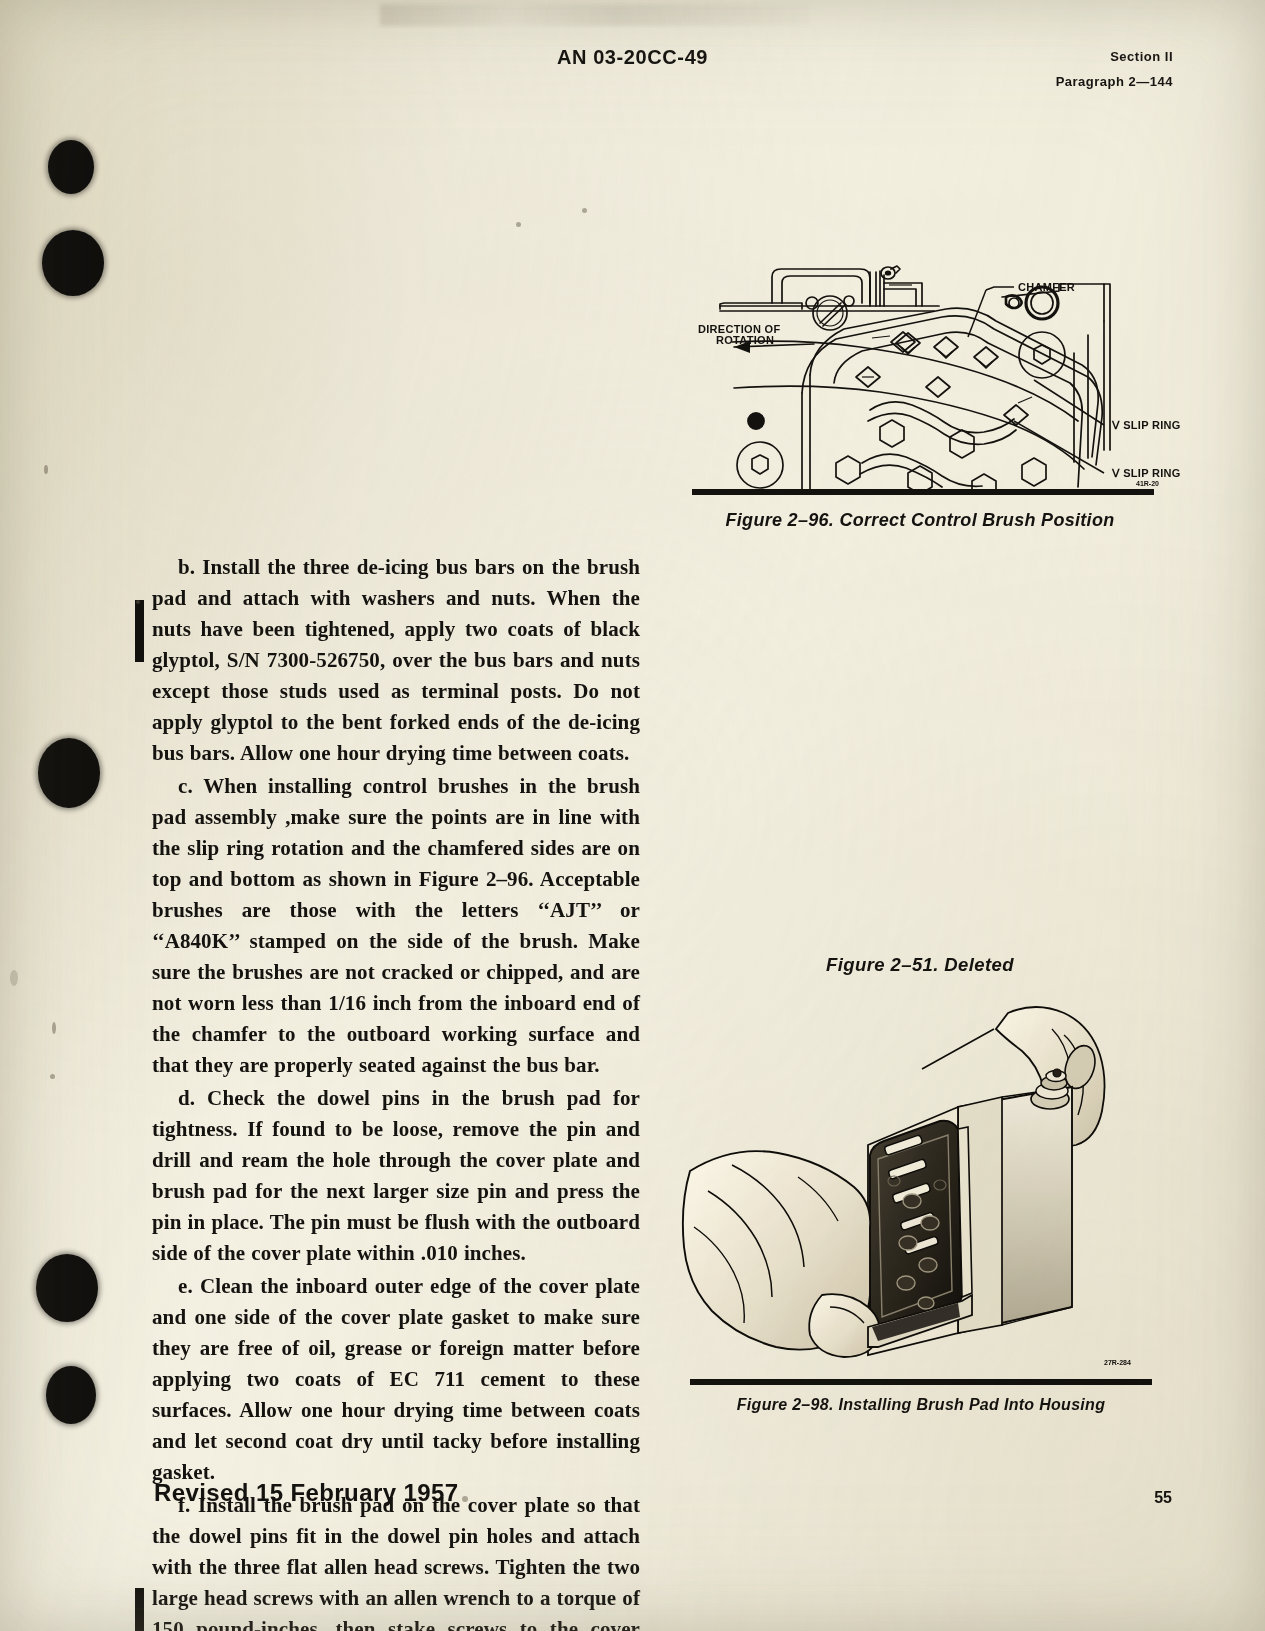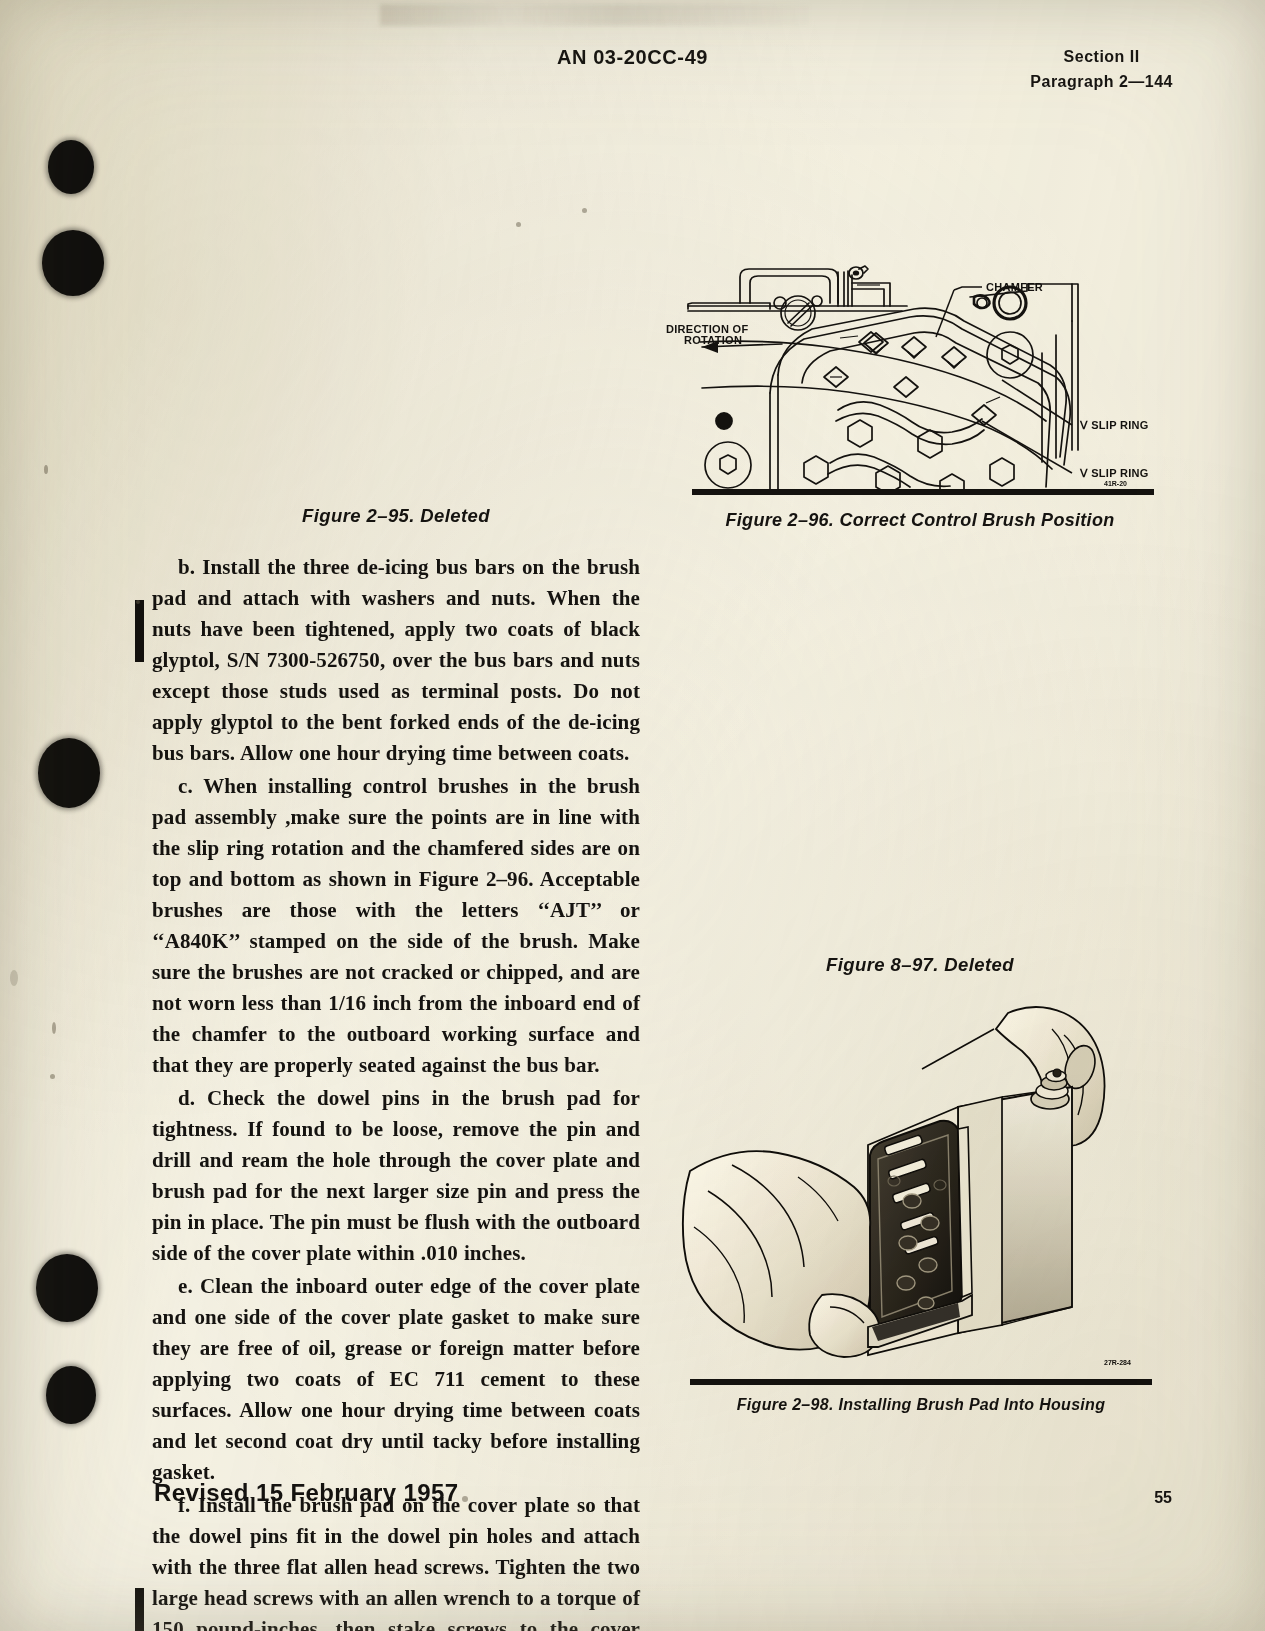--- a/index.html
+++ b/index.html
@@ -58,24 +58,24 @@
     left: 0; right: 0; top: 46px;
     text-align: center;
     font-family: "Liberation Sans", sans-serif;
     font-weight: bold;
     font-size: 20px;
     letter-spacing: .6px;
   }
   .hdr-right {
     position: absolute;
     right: 92px; top: 44px;
-    text-align: center;
-    font-family: "Liberation Sans", sans-serif;
-    font-weight: bold;
-    font-size: 16px;
+    text-align: right;
+    font-family: "Liberation Sans", sans-serif;
+    font-weight: bold;
+    font-size: 13px;
     line-height: 25px;
     letter-spacing: .5px;
   }
 
   
   .col-left {
     position: absolute;
     left: 152px; top: 552px;
     width: 488px;
   }
@@ -197,21 +197,21 @@
   <div class="hole" style="left:38px; top:738px; width:62px; height:70px;"></div>
   <div class="hole" style="left:36px; top:1254px; width:62px; height:68px;"></div>
   <div class="hole" style="left:46px; top:1366px; width:50px; height:58px;"></div>
 
   <div class="hdr-center">AN  03-20CC-49</div>
   <div class="hdr-right">
     <div>Section II</div>
     <div>Paragraph  2—144</div>
   </div>
 
-  <div class="fig-wrap" style="left:652px; top:225px; width:500px; height:270px;">
+  <div class="fig-wrap" style="left:684px; top:225px; width:500px; height:270px;">
     <svg width="500" height="270" viewBox="0 0 500 270">
 
       <path class="ln" d="M36 84 L36 79 L40 78 L118 78 L118 84"></path>
       <path class="ln" d="M88 78 L88 52 Q88 44 97 44 L176 44 Q186 44 186 53 L186 78"></path>
       <path class="ln" d="M98 78 L98 58 Q98 51 106 51 L170 51 Q178 51 178 58 L178 78"></path>
       <path class="ln" d="M36 81 L255 81"></path>
       <path class="ln" d="M36 86 L250 86"></path>
 
       <path class="ln" d="M186 47 L186 81"></path>
       <path class="ln" d="M192 47 L192 81"></path>
@@ -303,23 +303,22 @@
       <text class="fig-label" x="32" y="119">ROTATION</text>
       <text class="fig-label" x="428" y="204">Ⅴ SLIP RING</text>
       <text class="fig-label" x="428" y="252">Ⅴ SLIP RING</text>
       <text class="fig-label-sm" x="452" y="261">41R-20</text>
     </svg>
   </div>
 
   <div class="rule" style="left:692px; top:489px; width:462px; height:6px;"></div>
   <div class="fig96cap">Figure  2–96. Correct Control Brush Position</div>
 
-  <div class="fig95cap">Figure  2–95. Deleted</div>
-
-  <div class="fig97cap">Figure  8–97. Deleted</div>
+
+  <div class="fig97cap">Figure  2–51. Deleted</div>
 
   <div class="fig-wrap photo" style="left:672px; top:995px; width:500px; height:390px;">
     <svg width="500" height="390" viewBox="0 0 500 390">
       <defs>
         <linearGradient id="skin" x1="0" y1="0" x2="1" y2="1">
           <stop offset="0%" stop-color="#fbf8ee"></stop>
           <stop offset="55%" stop-color="#e9e3d2"></stop>
           <stop offset="100%" stop-color="#cfc7b2"></stop>
         </linearGradient>
         <linearGradient id="metal" x1="0" y1="0" x2="0" y2="1">

